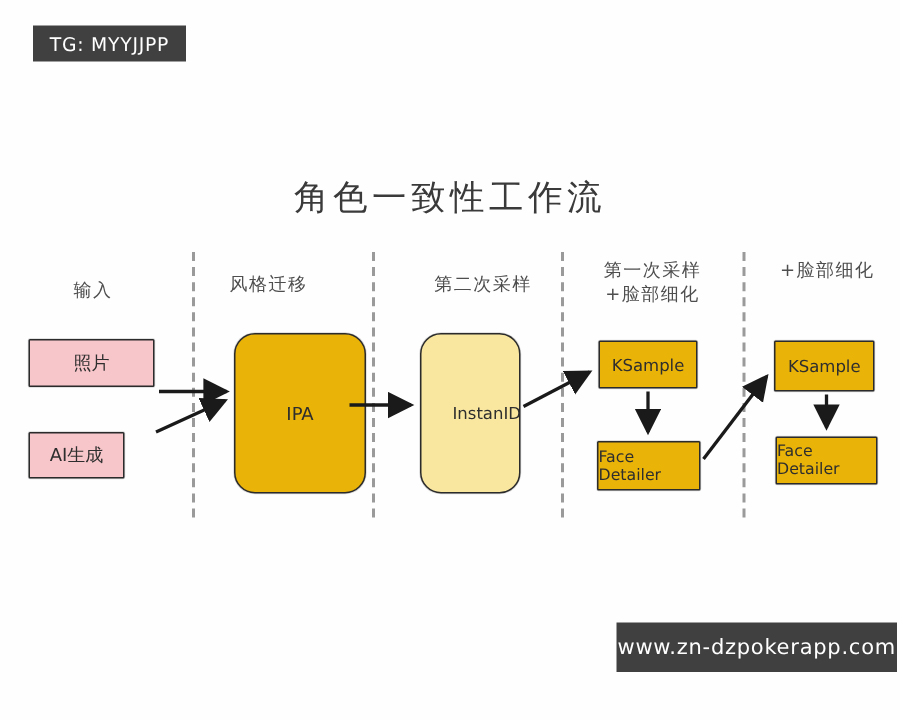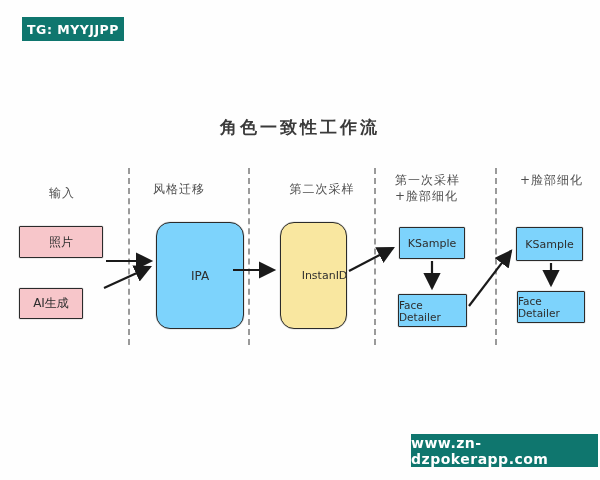--- a/index.html
+++ b/index.html
@@ -6,61 +6,61 @@
   html,body { width:600px; height:480px; }
   body {
     position:relative;
     width:600px; height:480px;
     background:#fefefe;
     font-family:"DejaVu Sans","Liberation Sans",sans-serif;
     overflow:hidden;
   }
   .badge {
     position:absolute;
-    background:#0f766e;
+    background:#404040;
     color:#ffffff;
-    font-weight:bold;
+    font-weight:normal;
     display:flex; align-items:center; justify-content:center;
     letter-spacing:0.5px;
   }
   .badge-tl { left:22px; top:17px; width:102px; height:24px; font-size:12.5px; }
-  .badge-br { left:411px; top:434px; width:187px; height:33px; font-size:14px; }
+  .badge-br { left:411px; top:415px; width:187px; height:33px; font-size:14px; }
   .diagram-title {
     position:absolute; left:150px; top:116px; width:300px;
-    text-align:center; font-size:17px; font-weight:700;
+    text-align:center; font-size:23px; font-weight:400;
     color:#3a3a3a; letter-spacing:3px;
   }
   .col-header {
     position:absolute;
     font-size:12px; color:#4e4e4e;
     line-height:16px; letter-spacing:1px;
   }
   .col-header.c1 { left:27px;  top:185px; width:70px;  text-align:center; }
   .col-header.c2 { left:153px; top:181px; width:82px;  }
   .col-header.c3 { left:268px; top:181px; width:108px; text-align:center; }
-  .col-header.c4 { left:395px; top:172px; width:80px;  text-align:left; }
+  .col-header.c4 { left:395px; top:172px; width:80px;  text-align:center; }
   .col-header.c5 { left:520px; top:172px; width:80px;  text-align:left; }
   .vline {
     position:absolute; top:168px; height:177px; width:0;
     border-left:2px dashed #9a9a9a;
   }
   .vline.v1 { left:128px; }
   .vline.v2 { left:248px; }
   .vline.v3 { left:374px; }
   .vline.v4 { left:495px; }
   .node {
     position:absolute;
     border:1.6px solid #2b2b2b;
     border-radius:1px;
     display:flex; align-items:center; justify-content:center;
     font-size:12px; color:#2e2e2e;
     box-shadow:0 0 0 0.5px rgba(0,0,0,0.15);
   }
   .node.pink   { background:#f7c6ca; }
-  .node.blue   { background:#7dd3fc; }
+  .node.blue   { background:#eab308; }
   .node.yellow { background:#f9e7a0;padding-left:22px; }
   .node.photo     { left:19px;  top:226px; width:84px;  height:32px; }
   .node.ai        { left:19px;  top:288px; width:64px;  height:31px; }
   .node.ipa       { left:156px; top:222px; width:88px;  height:107px; border-radius:14px; }
   .node.instanid  { left:280px; top:222px; width:67px;  height:107px; border-radius:14px; font-size:11px; }
   .node.ks1       { left:399px; top:227px; width:66px;  height:32px; font-size:11px; }
   .node.fd1       { left:398px; top:294px; width:69px;  height:33px; font-size:10.5px; }
   .node.ks2       { left:516px; top:227px; width:67px;  height:34px; font-size:11px; }
   .node.fd2       { left:517px; top:291px; width:68px;  height:32px; font-size:10.5px; }
   svg.arrows { position:absolute; left:0; top:0; pointer-events:none; }

